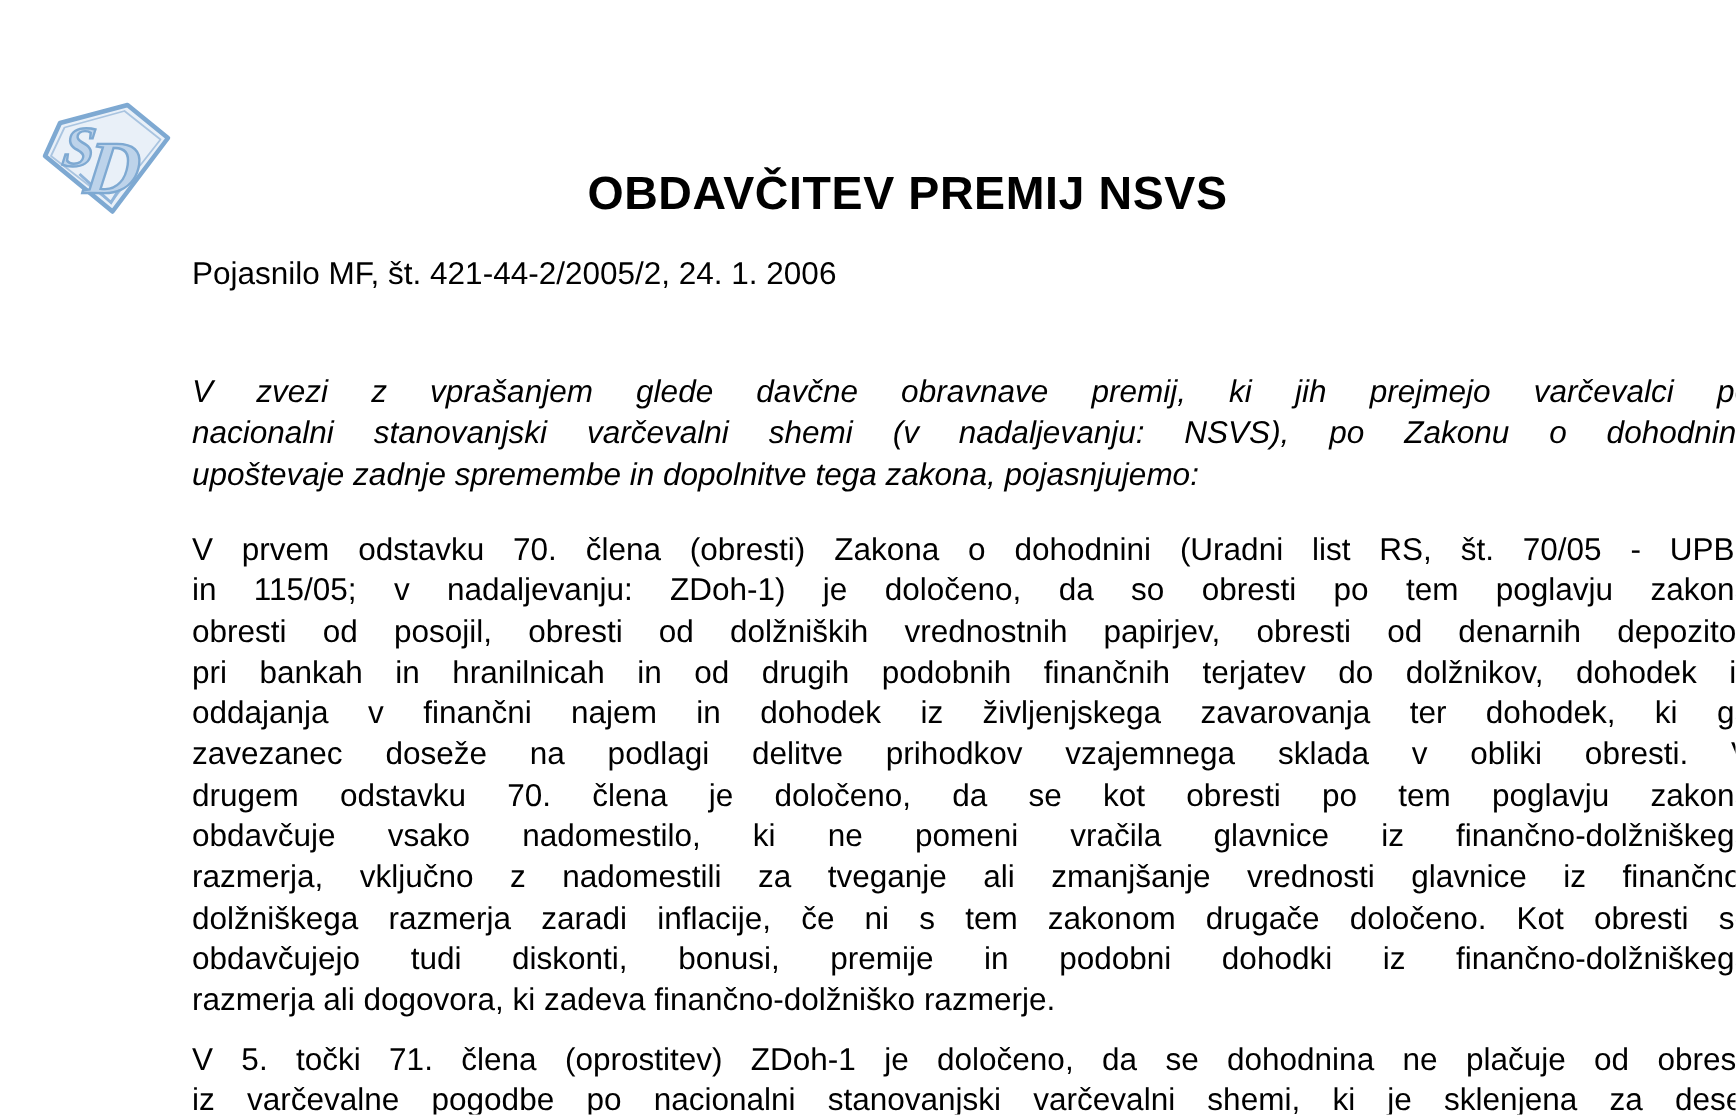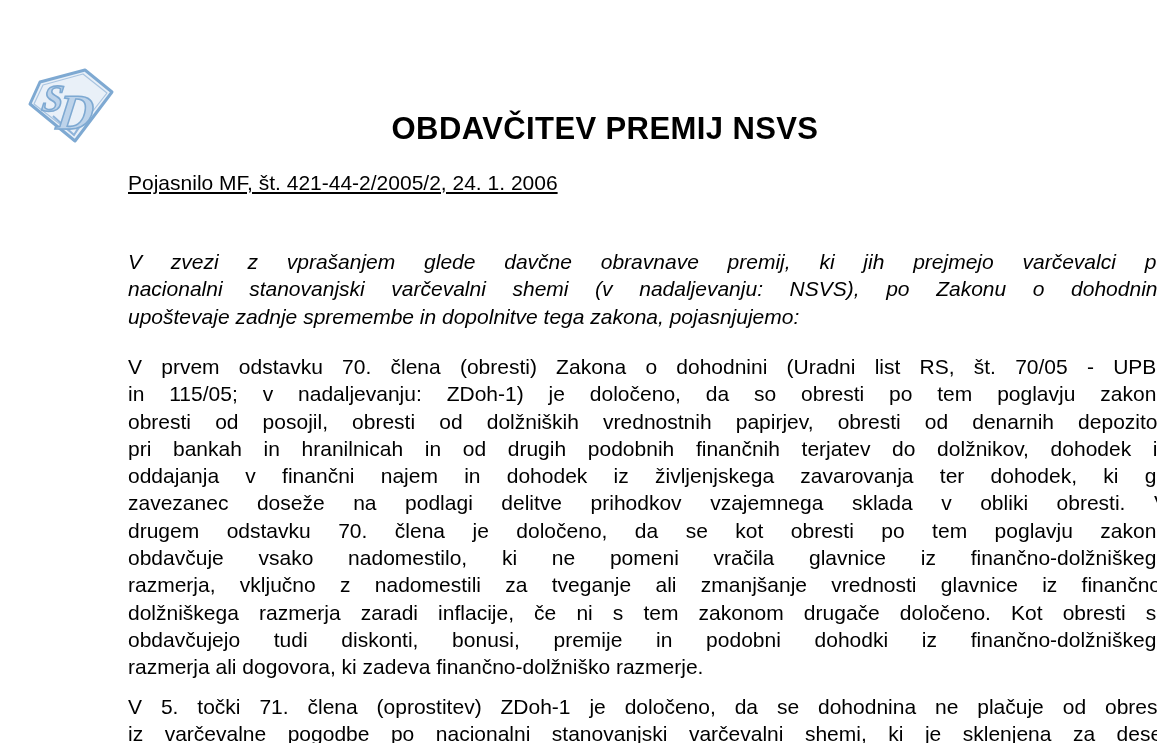--- a/index.html
+++ b/index.html
@@ -14,21 +14,20 @@
     position:absolute;left:27px;top:66px;width:88px;height:78px;
   }
   .doc-title{
     position:absolute;top:111px;left:0;width:1210px;text-align:center;
     font-size:31px;font-weight:bold;letter-spacing:0.4px;line-height:36px;
     color:#000000;
   }
   .reference{
     position:absolute;left:128px;top:169px;font-size:21px;line-height:27px;
     color:#000000;
-    text-decoration:underline;
   }
   .content{position:absolute;left:0;top:0;width:1210px;height:743px;}
   .para{
     position:absolute;left:128px;width:1040px;font-size:21px;color:#000000;
   }
   .para.italic{font-style:italic;}
   #para-0{top:248px;}
   #para-1{top:353px;}
   #para-2{top:693px;}
   .line{

